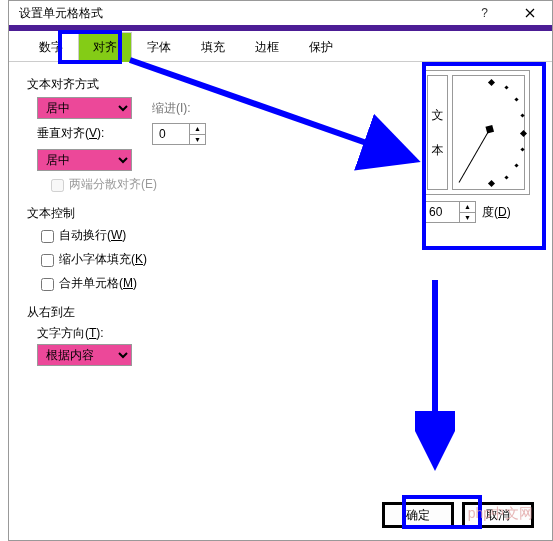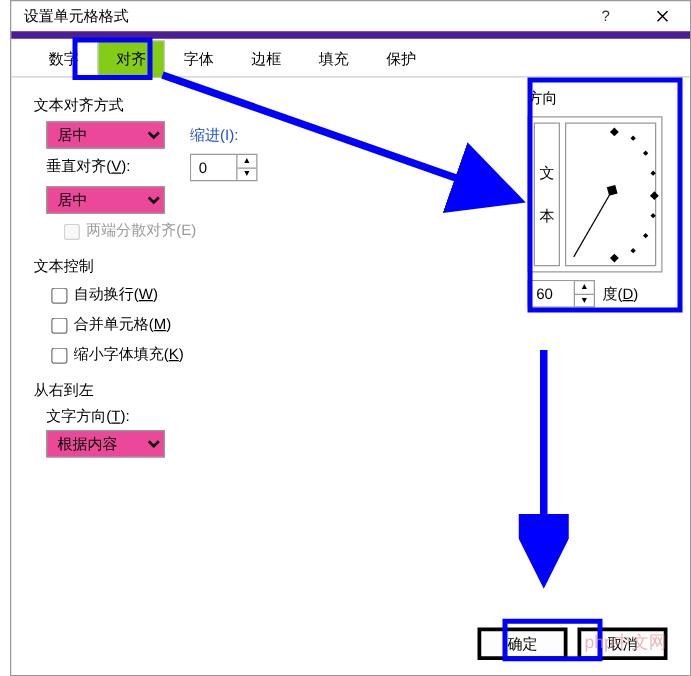--- a/index.html
+++ b/index.html
@@ -57,31 +57,31 @@
       <svg viewBox="0 0 10 10">
           <path d="M1 1L9 9M9 1L1 9" stroke="#000" stroke-width="1.2"></path>
         </svg>
     </div>
   </div>
 
   <div class="tabs">
     <div class="tab">数字</div>
     <div class="tab active">对齐</div>
     <div class="tab">字体</div>
+    <div class="tab">填充</div>
     <div class="tab">边框</div>
-    <div class="tab">填充</div>
     <div class="tab">保护</div>
   </div>
 
   <div class="body">
     <div class="section-label">文本对齐方式</div>
     <div class="indent">
       <div class="row">
         <select><option>居中</option></select>
-        <span style="margin-left:20px;color:#1d4ed8"><span>缩进(</span><span>I</span><span>):</span></span>
+        <span style="margin-left:20px;color:#737373"><span>缩进(</span><span>I</span><span>):</span></span>
       </div>
       <div class="row">
         <div style="width:115px">
           <div class="lbl"><span>垂直对齐(</span><span class="u">V</span><span>):</span></div>
         </div>
         <div class="spin">
           <input value="0" style="">
           <div class="arrows">
               <div>▲</div>
               <div>▼</div>
@@ -95,35 +95,34 @@
       </div>
     </div>
 
     <div class="section-label" style="margin-top:10px">文本控制</div>
     <div class="cb">
         <input type="checkbox" style="">
         <span><span>自动换行(</span><span class="u">W</span><span>)</span></span>
       </div>
     <div class="cb">
         <input type="checkbox" style="">
-        <span><span>合并单元格(</span><span class="u">M</span><span>)</span></span>
+        <span><span>缩小字体填充(</span><span class="u">K</span><span>)</span></span>
       </div>
     <div class="cb">
         <input type="checkbox" style="">
-        <span><span>缩小字体填充(</span><span class="u">K</span><span>)</span></span>
+        <span><span>合并单元格(</span><span class="u">M</span><span>)</span></span>
       </div>
 
     <div class="section-label" style="margin-top:10px">从右到左</div>
     <div class="indent">
       <div class="lbl"><span>文字方向(</span><span class="u">T</span><span>):</span></div>
       <select><option>根据内容</option></select>
     </div>
 
     <div class="orient">
-      <div class="orient-title">方向</div>
       <div class="orient-box">
         <div class="vtext">
           <span>文</span>
           <span>本</span>
         </div>
         <div class="compass">
           <div class="needle"></div>
           <div class="dot bigdot" style="left:36px;top:4px"></div>
           <div class="dot" style="left:52px;top:10px"></div>
           <div class="dot" style="left:62px;top:22px"></div>

